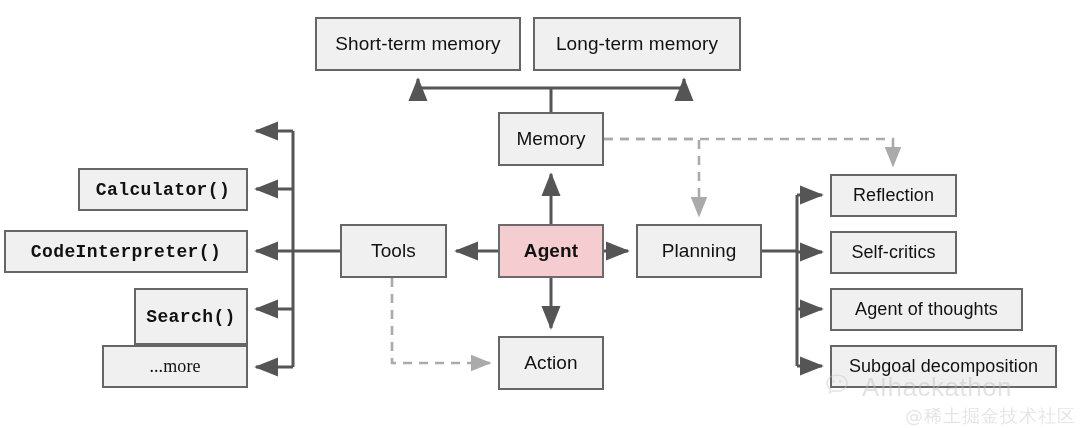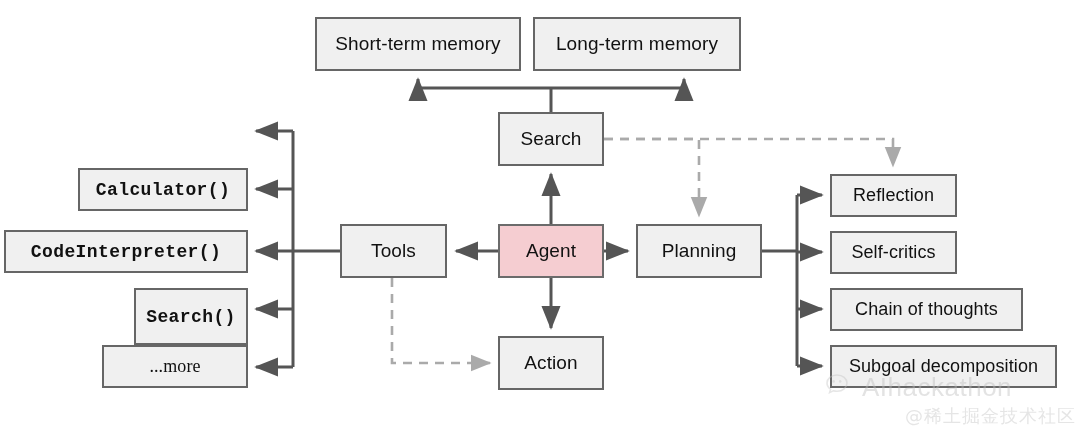--- a/index.html
+++ b/index.html
@@ -39,21 +39,21 @@
   }
   .node.mono {
     font-family: "Liberation Mono", "DejaVu Sans Mono", monospace;
     font-weight: bold;
     font-size: 18px;
     letter-spacing: 0.4px;
   }
   .node.accent {
     background: #f5cdd1;
     border-color: #6b6b6b;
-    font-weight: normal;
+    font-weight: bold;
     text-align: center;
   }
   .node.small-text { font-size: 18px; }
 
   
   #watermark {
     position: absolute;
     z-index: 5;
     pointer-events: none;
     left: 826px;
@@ -142,21 +142,21 @@
 
   <div class="node" style="left:315px; top:17px; width:206px; height:54px;">
     <span>Short-term memory</span>
   </div>
 
   <div class="node" style="left:533px; top:17px; width:208px; height:54px;">
     <span>Long-term memory</span>
   </div>
 
   <div class="node" style="left:498px; top:112px; width:106px; height:54px;">
-    <span>Search</span>
+    <span>Memory</span>
   </div>
 
   <div class="node accent" style="left:498px; top:224px; width:106px; height:54px;">
     <span>Agent</span>
   </div>
 
   <div class="node" style="left:498px; top:336px; width:106px; height:54px;">
     <span>Action</span>
   </div>
 
@@ -187,21 +187,21 @@
 
   <div class="node small-text" style="left:830px; top:174px; width:127px; height:43px;">
     <span>Reflection</span>
   </div>
 
   <div class="node small-text" style="left:830px; top:231px; width:127px; height:43px;">
     <span>Self-critics</span>
   </div>
 
   <div class="node small-text" style="left:830px; top:288px; width:193px; height:43px;">
-    <span>Chain of thoughts</span>
+    <span>Agent of thoughts</span>
   </div>
 
   <div class="node small-text" style="left:830px; top:345px; width:227px; height:43px;">
     <span>Subgoal decomposition</span>
   </div>
 
   <div id="watermark">
     <div class="wm-row">
       <span class="wm-bubble">
         <svg width="30" height="25" viewBox="0 0 30 25" xmlns="http://www.w3.org/2000/svg">

